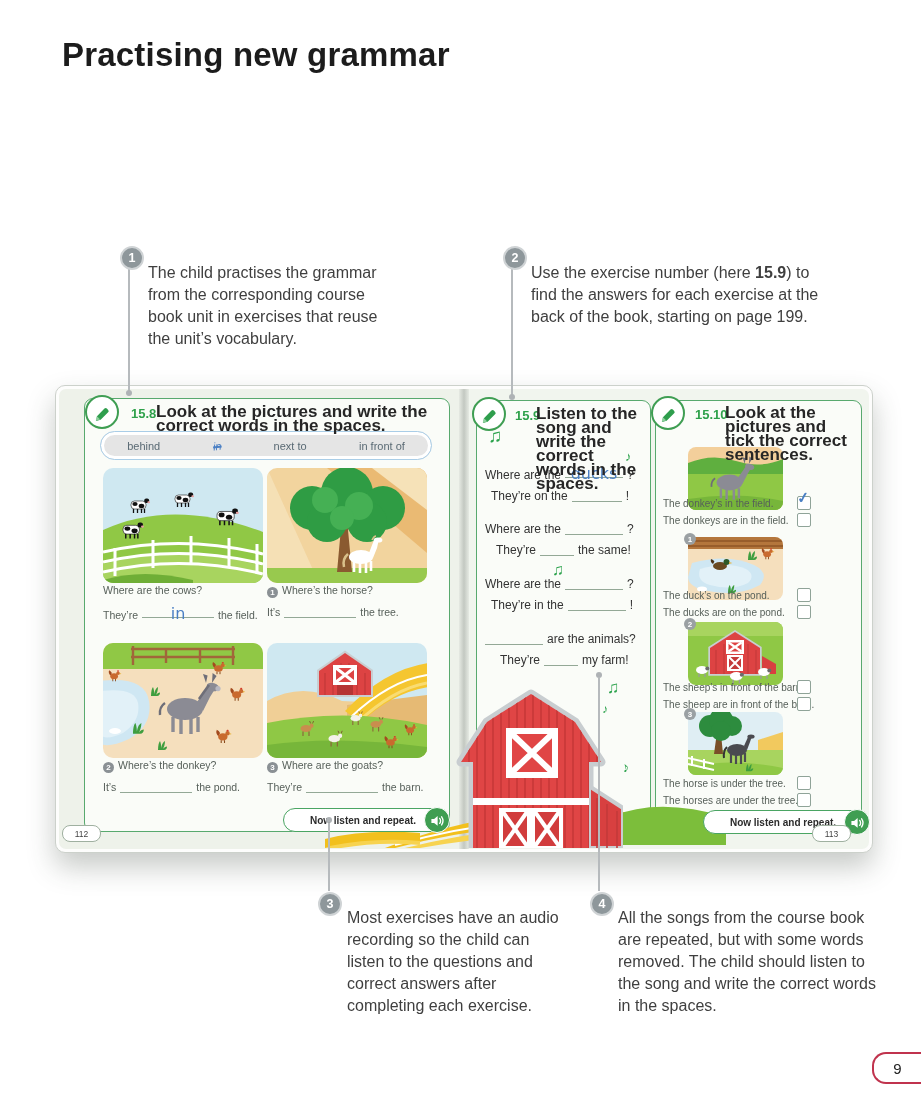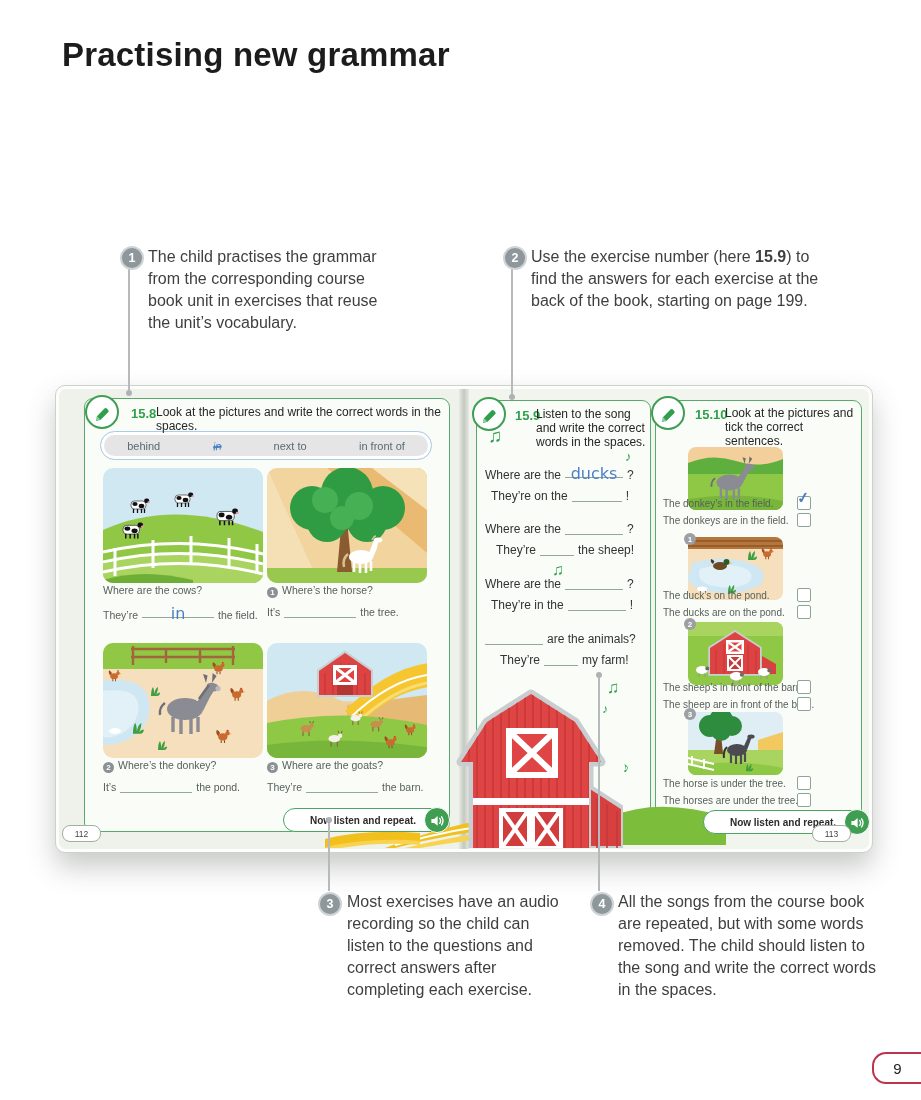--- a/index.html
+++ b/index.html
@@ -4,36 +4,36 @@
 <style>
   html,body{margin:0;padding:0;background:#ffffff;}
   .canvas{position:relative;width:921px;height:1100px;background:#fff;overflow:hidden;
           font-family:"Liberation Sans",sans-serif;color:#3a3a3a;}
   
   .title{position:absolute;left:62px;top:36px;font-size:33px;font-weight:bold;color:#1c1c1c;letter-spacing:.2px;}
   .intro{position:absolute;left:62px;top:89px;width:505px;font-size:17.5px;line-height:25px;color:#333;}
   
   .co-badge{position:absolute;width:20px;height:20px;border-radius:50%;background:#8e979b;border:2px solid #cfd3d5;
             color:#fff;font-size:12.5px;font-weight:bold;display:flex;align-items:center;justify-content:center;z-index:6;}
-  .co-text{position:absolute;font-size:16px;line-height:22px;color:#3f3f3f;}
+  .co-text{position:absolute;font-size:16px;line-height:22px;color:#3f3f3f;margin-top:16px;}
   .co-line{position:absolute;width:2px;background:#b6babd;z-index:5;}
   .co-dot{position:absolute;width:6px;height:6px;border-radius:50%;background:#aeb2b5;z-index:5;}
   
   .book{position:absolute;left:55px;top:385px;width:818px;height:468px;}
   .cover{position:absolute;inset:0;background:#fdfdfc;border:1px solid #ccd1cb;border-radius:10px;
          box-shadow:0 14px 28px rgba(55,65,55,.28);}
   .page-left{position:absolute;left:4px;top:4px;width:400px;height:460px;background:#eef2ea;border-radius:7px 0 0 7px;}
   .page-right{position:absolute;left:414px;top:4px;width:400px;height:460px;background:#f1f5ee;border-radius:0 7px 7px 0;}
   .spine{position:absolute;left:404px;top:4px;width:10px;height:460px;
          background:linear-gradient(to right,#e6eae3,#c3c8c1 50%,#e6eae3);}
   .frame{position:absolute;border:1.6px solid #58a96e;border-radius:9px;background:#fafcf8;}
   .ex-badge{position:absolute;width:30px;height:30px;border-radius:50%;background:#fff;border:2px solid #3f9e53;
             display:flex;align-items:center;justify-content:center;z-index:3;}
   .ex-num{position:absolute;font-size:13px;font-weight:bold;color:#2fa14b;z-index:3;margin-left:10px;}
-  .ex-instr{position:absolute;font-size:12px;line-height:14px;font-weight:normal;color:#262626;z-index:3;}
+  .ex-instr{position:absolute;font-size:17px;line-height:14px;font-weight:bold;color:#262626;z-index:3;}
   .wordbank{position:absolute;border:1.5px solid #a9cde7;background:#e5e5e5;border-radius:15px;
             box-shadow:inset 0 0 0 3px #fff;display:flex;align-items:center;justify-content:space-around;
             font-size:11px;color:#5a6a74;z-index:2;}
   .wb-crossed{color:#4a7fc4;font-style:italic;text-decoration:line-through;text-decoration-thickness:2px;
               transform:rotate(-6deg);display:inline-block;}
   .card{position:absolute;width:160px;height:115px;border-radius:10px;overflow:hidden;}
   .mini{position:absolute;width:95px;height:63px;border-radius:8px;overflow:hidden;}
   .card svg,.mini svg{display:block;width:100%;height:100%;}
   .q,.ans{position:absolute;font-size:10.5px;color:#57605a;white-space:nowrap;}
   .bullet{display:inline-flex;width:11px;height:11px;border-radius:50%;background:#8a9094;color:#fff;
@@ -312,21 +312,21 @@
     <div class="note" style="left:433px;top:40px;font-size:19px;">♫</div>
     <div class="note" style="left:570px;top:64px;font-size:13px;">♪</div>
     <div class="note" style="left:497px;top:176px;font-size:16px;">♫</div>
     <div class="note" style="left:552px;top:293px;font-size:17px;">♫</div>
     <div class="note" style="left:547px;top:317px;font-size:12px;">♪</div>
     <div class="note" style="left:567px;top:374px;font-size:14px;transform:rotate(-14deg);">♪</div>
 
     <div class="song-line" style="left:430px;top:81px;"><span>Where are the</span><span class="blank w58"><span class="hand">ducks</span></span><span>?</span></div>
     <div class="song-line" style="left:436px;top:104px;"><span>They’re on the</span><span class="blank w50"></span><span>!</span></div>
     <div class="song-line" style="left:430px;top:137px;"><span>Where are the</span><span class="blank w58"></span><span>?</span></div>
-    <div class="song-line" style="left:441px;top:158px;"><span>They’re</span><span class="blank w34"></span><span>the sheep!</span></div>
+    <div class="song-line" style="left:441px;top:158px;"><span>They’re</span><span class="blank w34"></span><span>the same!</span></div>
     <div class="song-line" style="left:430px;top:192px;"><span>Where are the</span><span class="blank w58"></span><span>?</span></div>
     <div class="song-line" style="left:436px;top:213px;"><span>They’re in the</span><span class="blank w58"></span><span>!</span></div>
     <div class="song-line" style="left:430px;top:247px;"><span class="blank w58" style="margin-left:0;"></span><span>are the animals?</span></div>
     <div class="song-line" style="left:445px;top:268px;"><span>They’re</span><span class="blank w34"></span><span>my farm!</span></div>
 
     <div class="deco" style="left:270px;top:408px;width:310px;height:55px;">
       <svg viewBox="0 0 310 55">
         <path d="M60,55 Q180,8 310,20 L310,34 Q185,24 70,55 Z" fill="#f2c01d"></path>
         <path d="M80,55 Q195,26 310,36 L310,44 Q200,36 95,55 Z" fill="#f7d34f"></path>
         <path d="M70,52 Q190,18 310,28" stroke="#fff" stroke-width="2" fill="none"></path>

